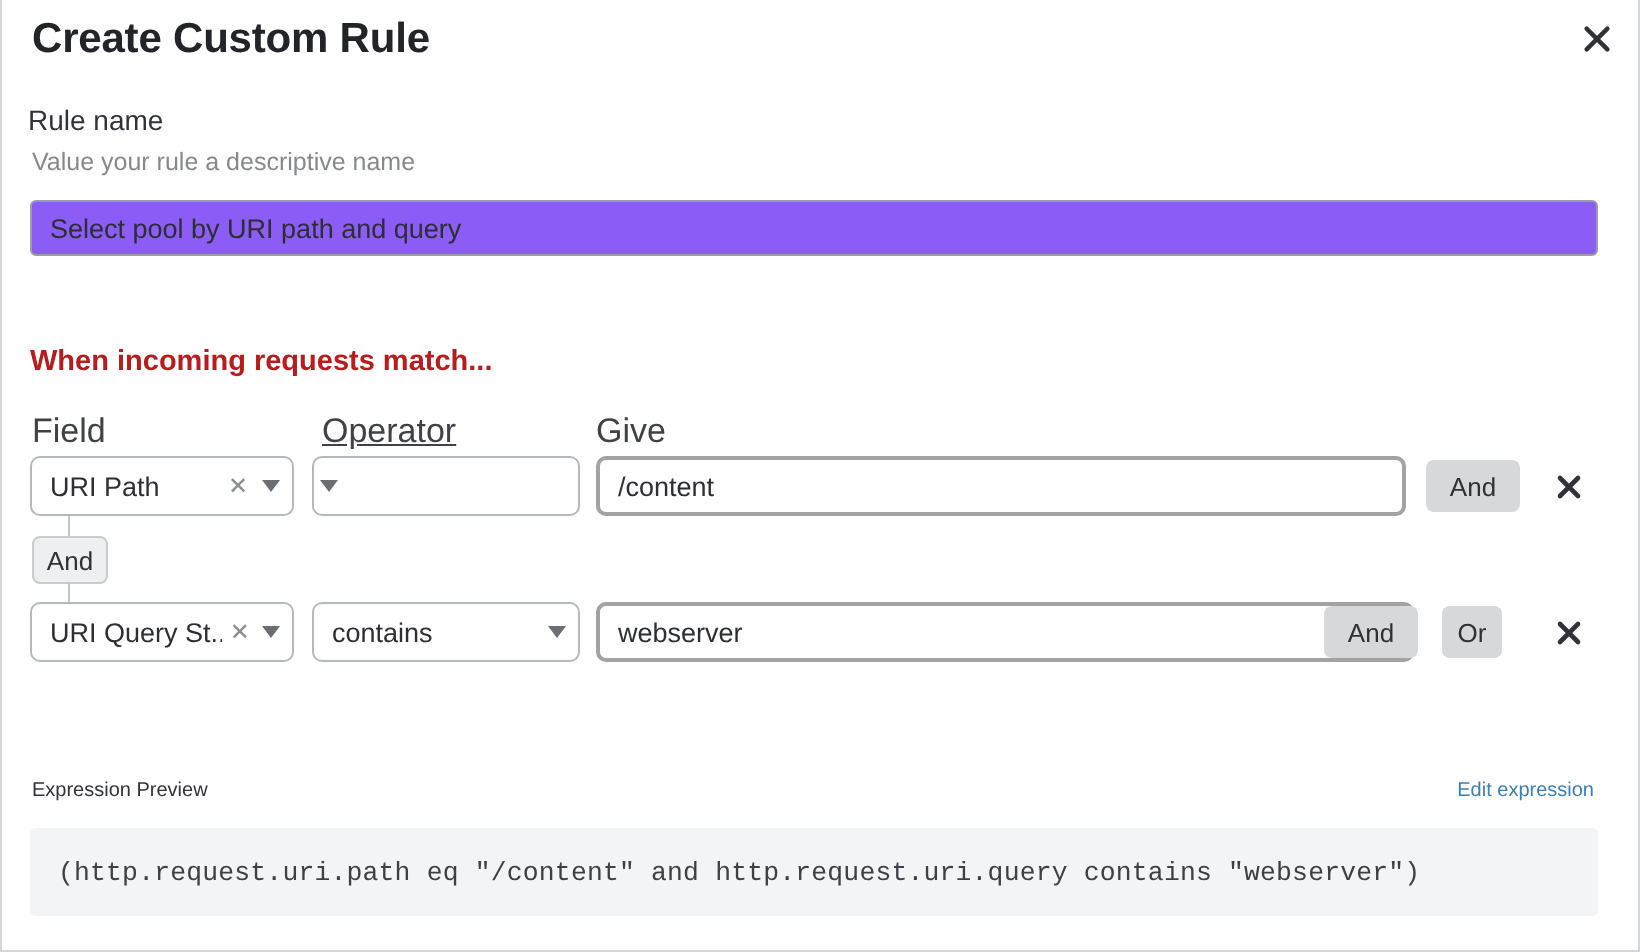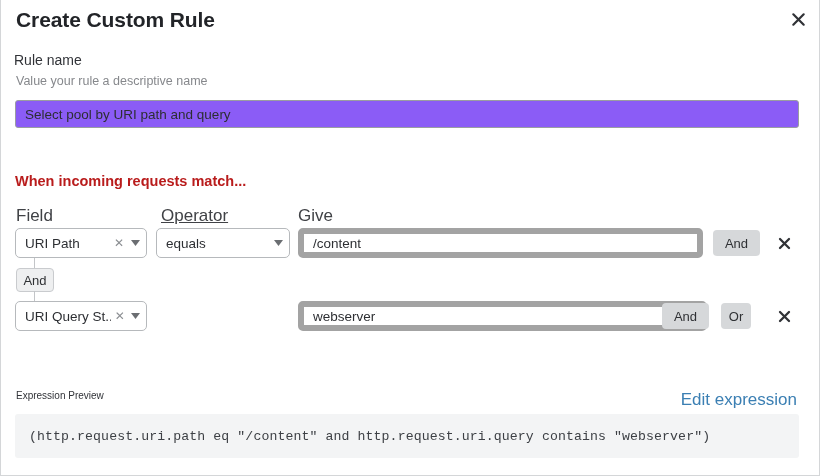--- a/index.html
+++ b/index.html
@@ -95,21 +95,21 @@
   }
   .caret {
     width: 18px; display: flex; align-items: center; justify-content: center;
     padding-right: 4px;
   }
   .caret svg { display: block; }
 
   
   .value-input {
     position: absolute; left: 297px; height: 30px;
-    border: 6px solid #a3a3a3;
+    border: 2px solid #a3a3a3;
     border-radius: 5px;
     background: #fff;
     font-family: "Liberation Sans", sans-serif;
     font-size: 13.5px; color: #2d2f33;
     padding: 0 9px;
     outline: none;
   }
   #value-input-0 { width: 405px; }
   #value-input-1 { width: 409px; }
 
@@ -154,21 +154,21 @@
     cursor: pointer;
   }
 
   
   .expr-label {
     position: absolute; left: 15px; top: 390px;
     font-size: 10px; color: #313338;
   }
   .expr-edit-link {
     position: absolute; right: 22px; top: 390px;
-    font-size: 17px; color: #3b7fb3;
+    font-size: 10px; color: #3b7fb3;
     text-decoration: none; cursor: pointer;
   }
   .expr-box {
     position: absolute; left: 14px; top: 414px;
     width: 784px; height: 44px;
     background: #f3f4f5;
     border-radius: 3px;
     display: flex; align-items: center;
   }
   .expr-code {
@@ -205,21 +205,20 @@
     <div class="select-box select-field">
       <span class="sel-text">URI Path</span>
       <span class="sel-clear">✕</span>
       <span class="caret">
         <svg width="9" height="6" viewBox="0 0 9 6" aria-hidden="true">
             <path d="M0 0 L9 0 L4.5 6 Z" fill="#6b6e72"></path>
           </svg>
       </span>
     </div>
     <div class="select-box select-operator">
-      <span class="sel-text">equals</span>
       <span class="caret">
         <svg width="9" height="6" viewBox="0 0 9 6" aria-hidden="true">
             <path d="M0 0 L9 0 L4.5 6 Z" fill="#6b6e72"></path>
           </svg>
       </span>
     </div>
     <input class="value-input" id="value-input-0" type="text" value="/content" style="">
     <button class="logic-btn" id="and-btn-0">And</button>
     <div class="delete-icon" id="delete-icon-0">
       <svg width="13" height="13" viewBox="0 0 13 13" aria-hidden="true">
@@ -229,20 +228,28 @@
   </div>
 
   <div class="connector-line" id="connector-line-top"></div>
   <div class="connector-badge">And</div>
   <div class="connector-line" id="connector-line-bottom"></div>
 
   <div class="cond-row" id="cond-row-1">
     <div class="select-box select-field">
       <span class="sel-text">URI Query St...</span>
       <span class="sel-clear">✕</span>
+      <span class="caret">
+        <svg width="9" height="6" viewBox="0 0 9 6" aria-hidden="true">
+            <path d="M0 0 L9 0 L4.5 6 Z" fill="#6b6e72"></path>
+          </svg>
+      </span>
+    </div>
+    <div class="select-box select-operator">
+      <span class="sel-text">contains</span>
       <span class="caret">
         <svg width="9" height="6" viewBox="0 0 9 6" aria-hidden="true">
             <path d="M0 0 L9 0 L4.5 6 Z" fill="#6b6e72"></path>
           </svg>
       </span>
     </div>
     <input class="value-input" id="value-input-1" type="text" value="webserver" style="">
     <button class="logic-btn" id="and-btn-1">And</button>
     <button class="logic-btn" id="or-btn-1">Or</button>
     <div class="delete-icon" id="delete-icon-1">

